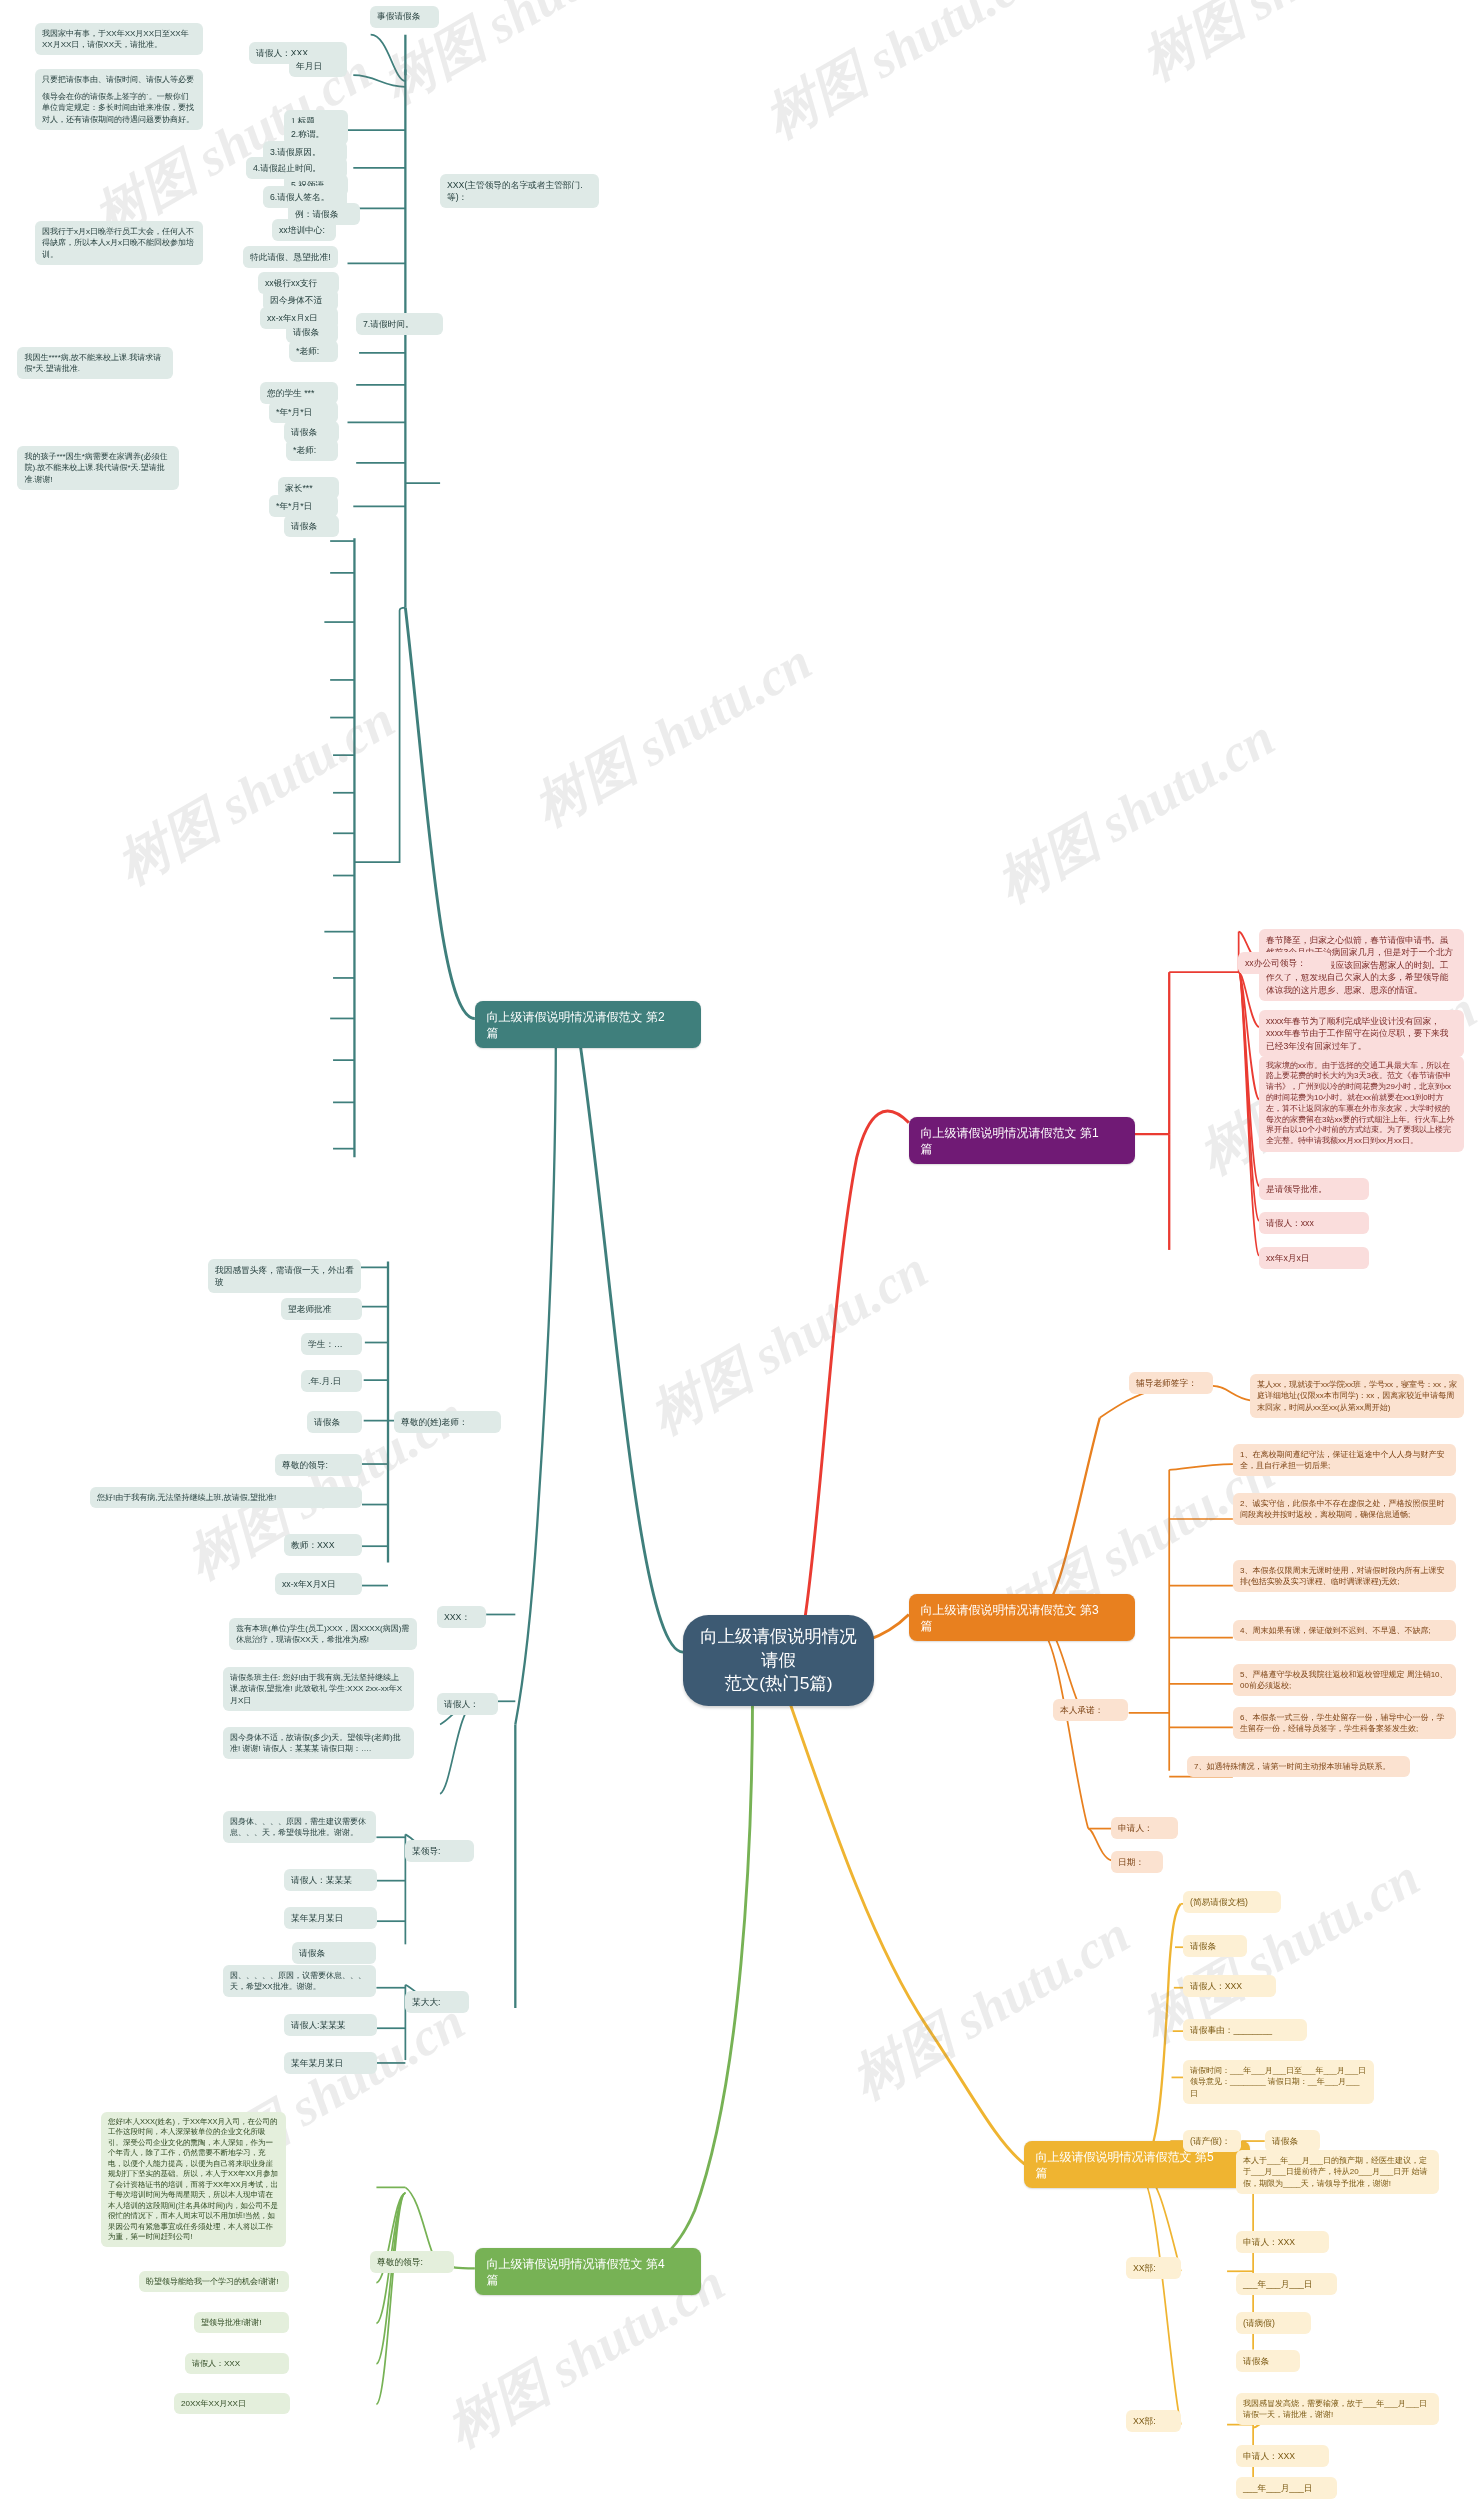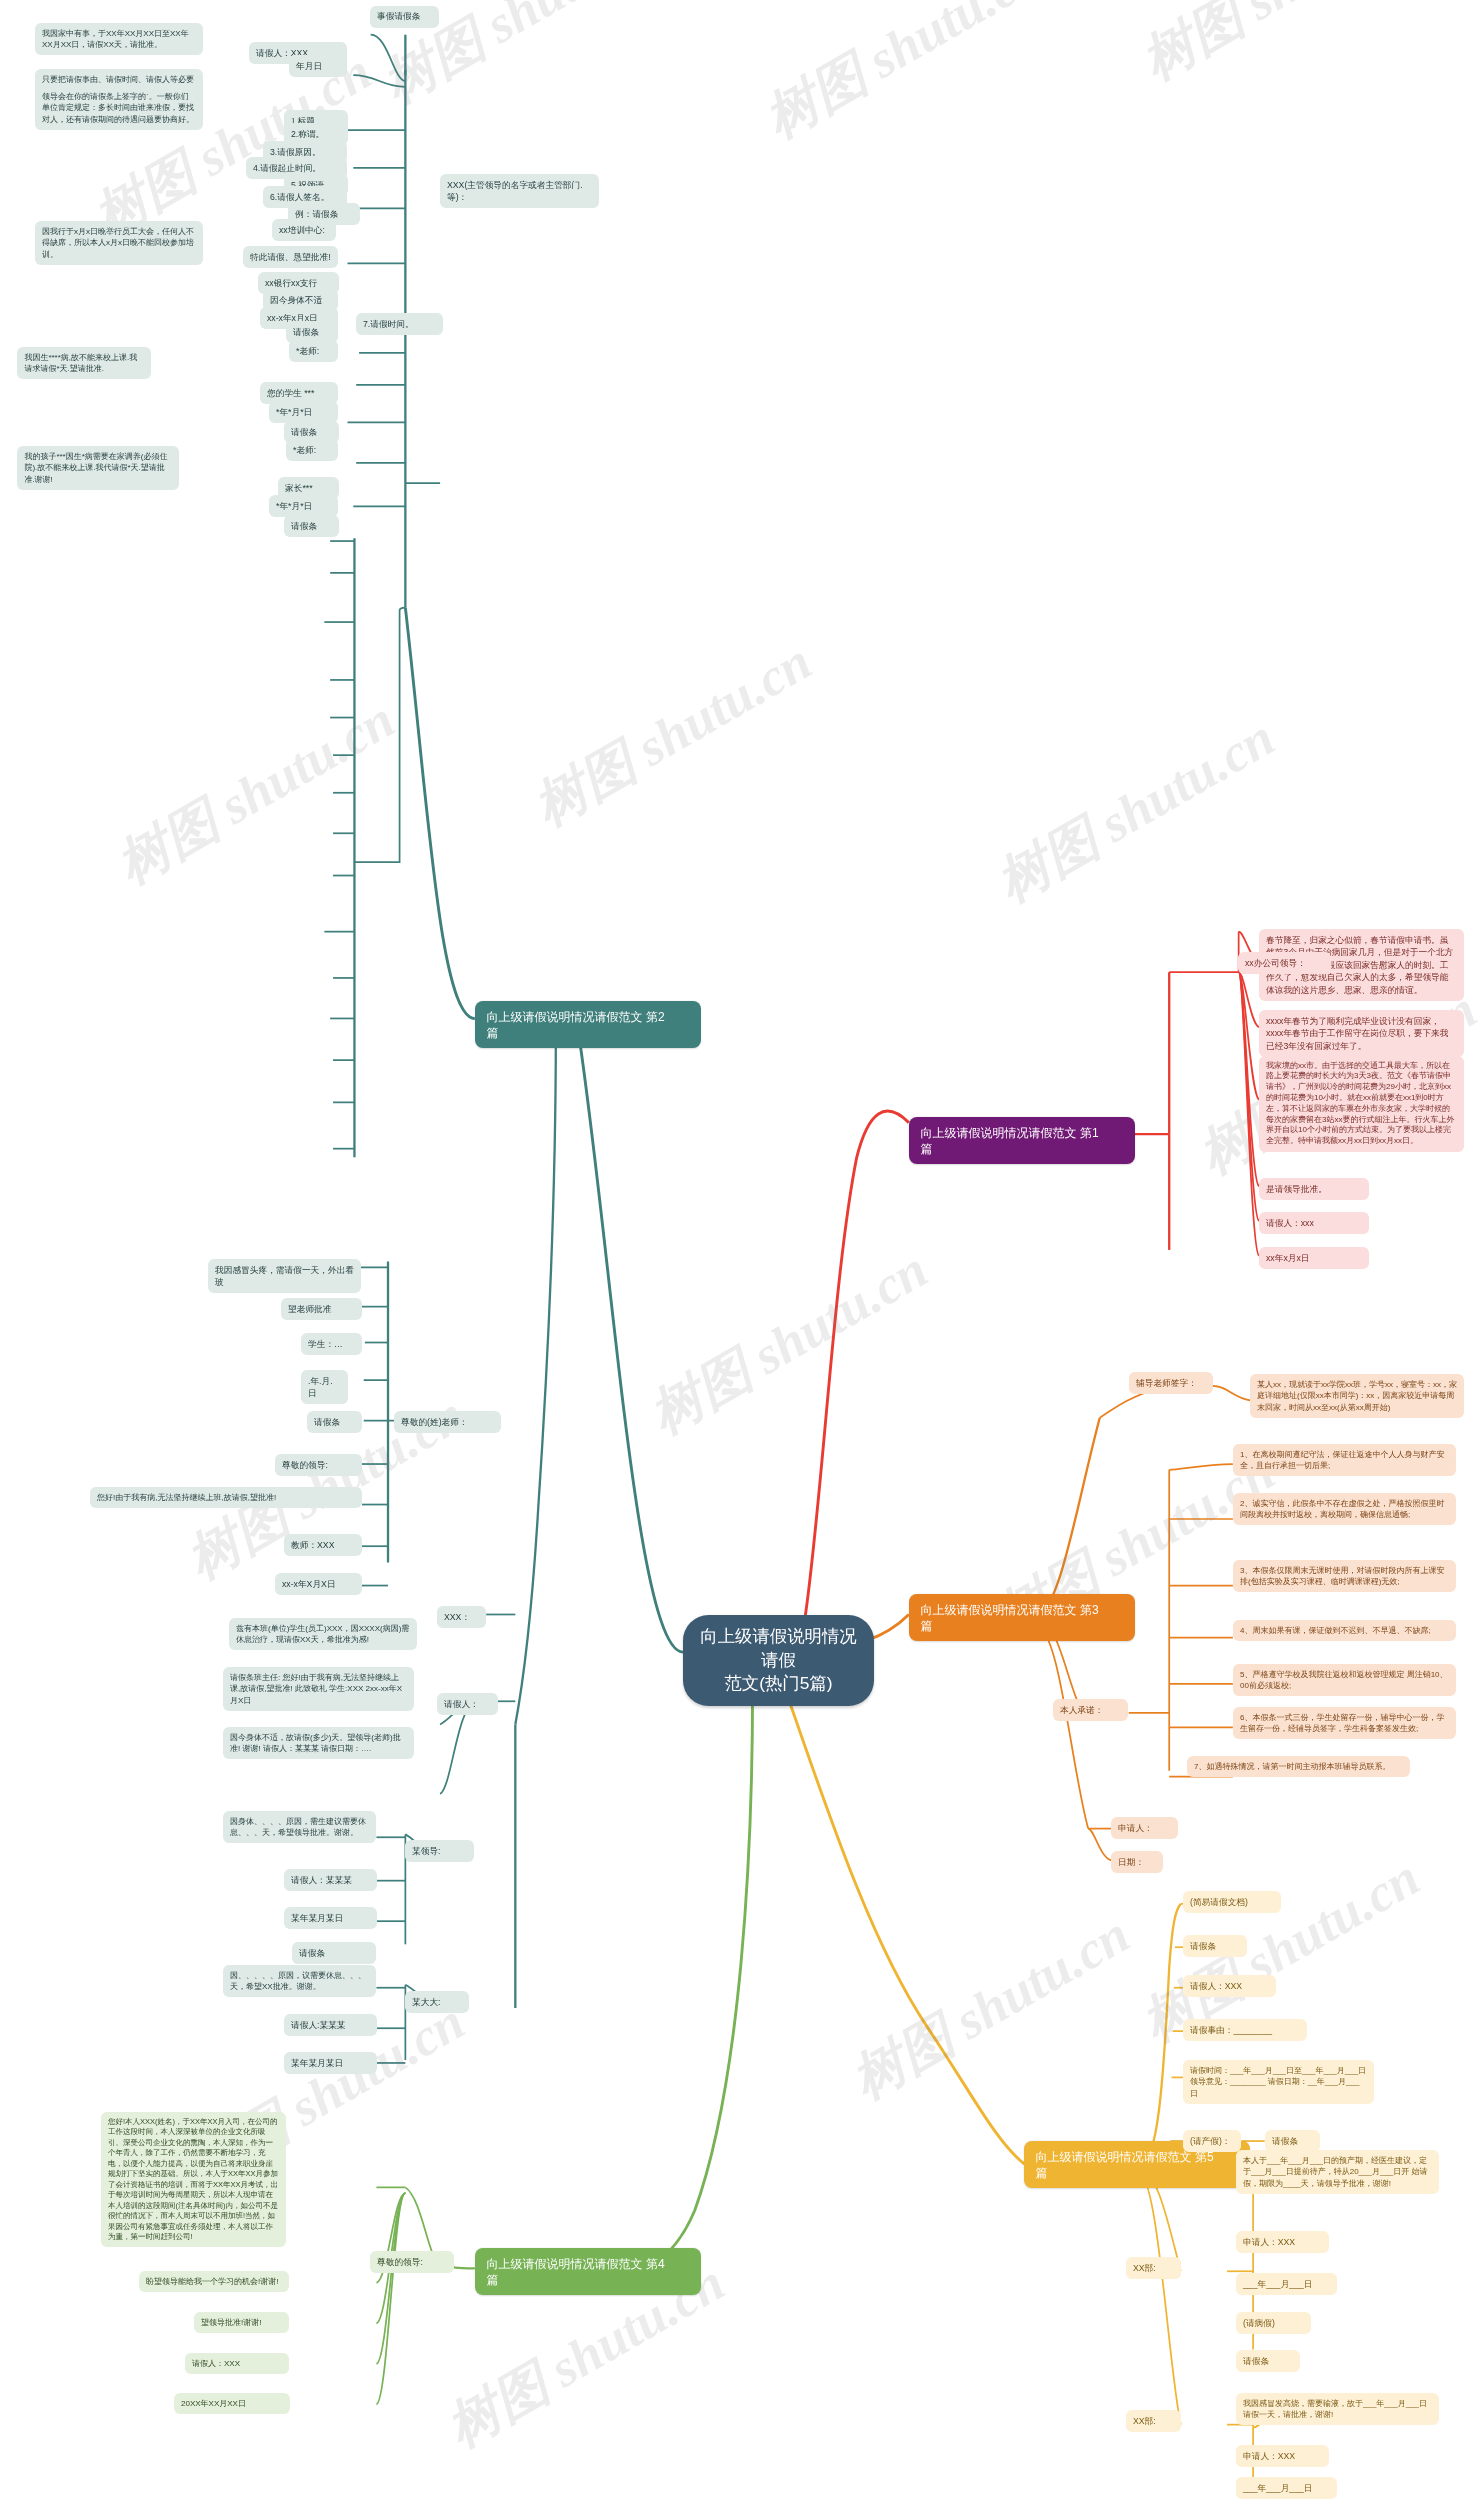--- a/index.html
+++ b/index.html
@@ -250,34 +250,34 @@
   <div class="node t2" style="left:288px;top:203px;width:72px;font-size:8.7px;font-family:Liberation Serif, serif;">例：请假条</div>
   <div class="node t2" style="left:272px;top:219px;width:64px;font-size:8.7px;">xx培训中心:</div>
   <div class="node t2" style="left:35px;top:221px;width:168px;font-size:8px;">因我行于x月x日晚举行员工大会，任何人不得缺席，所以本人x月x日晚不能回校参加培训。</div>
   <div class="node t2" style="left:243px;top:246px;width:95px;font-size:8.7px;">特此请假、恳望批准!</div>
   <div class="node t2" style="left:258px;top:272px;width:81px;font-size:8.7px;">xx银行xx支行</div>
   <div class="node t2" style="left:263px;top:289px;width:75px;font-size:8.7px;">因今身体不适</div>
   <div class="node t2" style="left:260px;top:307px;width:78px;font-size:8.7px;">xx-x年x月x日</div>
   <div class="node t2" style="left:286px;top:321px;width:52px;font-size:8.7px;">请假条</div>
   <div class="node t2" style="left:289px;top:340px;width:49px;font-size:8.7px;">*老师:</div>
   <div class="node t2" style="left:356px;top:313px;width:87px;font-size:8.7px;">7.请假时间。</div>
-  <div class="node t2" style="left:17.4px;top:347px;width:134px;font-size:8px;">我因生****病,故不能来校上课.我请求请假*天.望请批准.</div>
+  <div class="node t2" style="left:17.4px;top:347px;width:156px;font-size:8px;">我因生****病,故不能来校上课.我请求请假*天.望请批准.</div>
   <div class="node t2" style="left:260px;top:382px;width:78px;font-size:8.7px;">您的学生 ***</div>
   <div class="node t2" style="left:269px;top:401px;width:69px;font-size:8.7px;">*年*月*日</div>
   <div class="node t2" style="left:284px;top:421px;width:55px;font-size:8.7px;">请假条</div>
   <div class="node t2" style="left:286px;top:439px;width:52px;font-size:8.7px;">*老师:</div>
   <div class="node t2" style="left:17.4px;top:446px;width:162px;font-size:8px;">我的孩子***因生*病需要在家调养(必须住院).故不能来校上课.我代请假*天.望请批准.谢谢!</div>
   <div class="node t2" style="left:278px;top:477px;width:61px;font-size:8.7px;">家长***</div>
   <div class="node t2" style="left:269px;top:495px;width:69px;font-size:8.7px;">*年*月*日</div>
   <div class="node t2" style="left:284px;top:515px;width:55px;font-size:8.7px;">请假条</div>
 
   <div class="node t2" style="left:208px;top:1259px;width:153px;font-size:8.7px;">我因感冒头疼，需请假一天，外出看玻</div>
   <div class="node t2" style="left:281px;top:1298px;width:81px;font-size:8.7px;">望老师批准</div>
   <div class="node t2" style="left:301px;top:1333px;width:61px;font-size:8.7px;">学生：…</div>
-  <div class="node t2" style="left:301px;top:1370px;width:47px;font-size:8.7px;">.年.月.日</div>
+  <div class="node t2" style="left:301px;top:1370px;width:61px;font-size:8.7px;">.年.月.日</div>
   <div class="node t2" style="left:307px;top:1411px;width:55px;font-size:8.7px;">请假条</div>
   <div class="node t2" style="left:394px;top:1411px;width:107px;font-size:8.7px;">尊敬的(姓)老师：</div>
   <div class="node t2" style="left:275px;top:1454px;width:87px;font-size:8.7px;">尊敬的领导:</div>
   <div class="node t2" style="left:90px;top:1487px;width:272px;font-size:8px;">您好!由于我有病,无法坚持继续上班,故请假,望批准!</div>
   <div class="node t2" style="left:284px;top:1534px;width:78px;font-size:8.7px;">教师：XXX</div>
   <div class="node t2" style="left:275px;top:1573px;width:87px;font-size:8.7px;">xx-x年X月X日</div>
 
   <div class="node t2" style="left:229px;top:1618px;width:188px;font-size:8px;">兹有本班(单位)学生(员工)XXX，因XXXX(病因)需休息治疗，现请假XX天，希批准为感!</div>
   <div class="node t2" style="left:437px;top:1606px;width:49px;font-size:8.7px;">XXX：</div>
   <div class="node t2" style="left:223px;top:1667px;width:191px;font-size:8px;">请假条班主任: 您好!由于我有病,无法坚持继续上课,故请假,望批准! 此致敬礼 学生:XXX 2xx-xx年X月X日</div>

